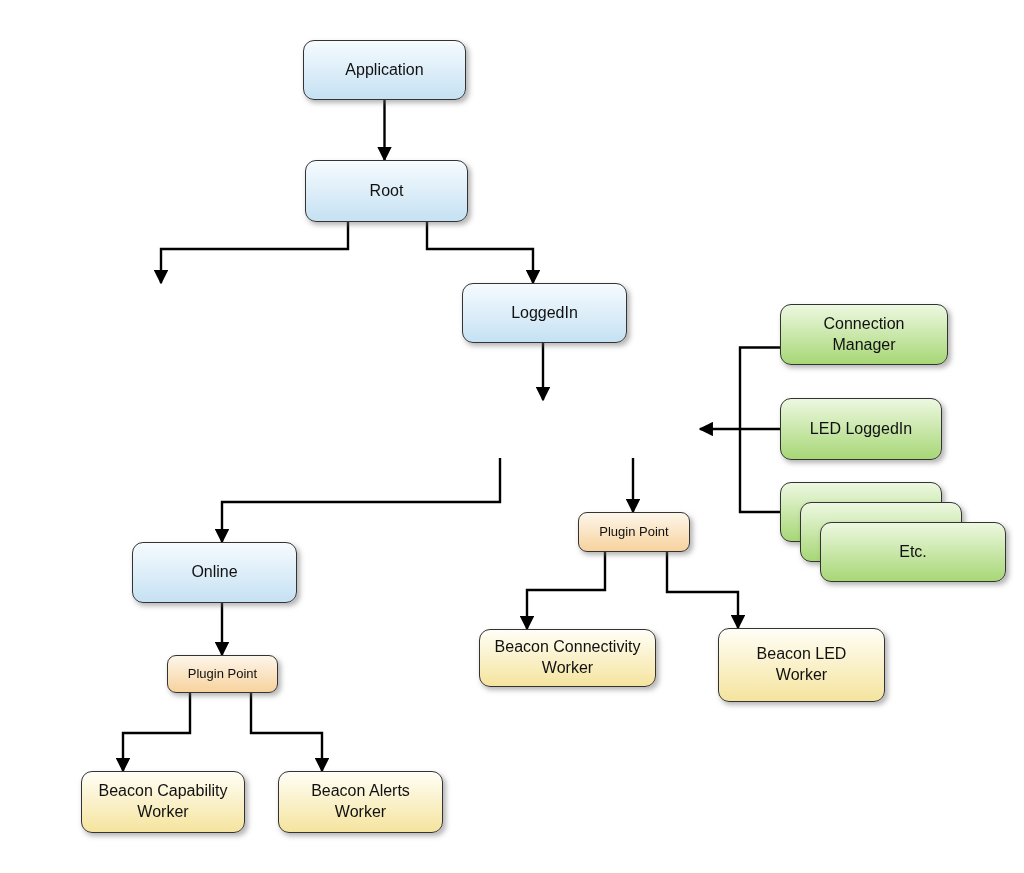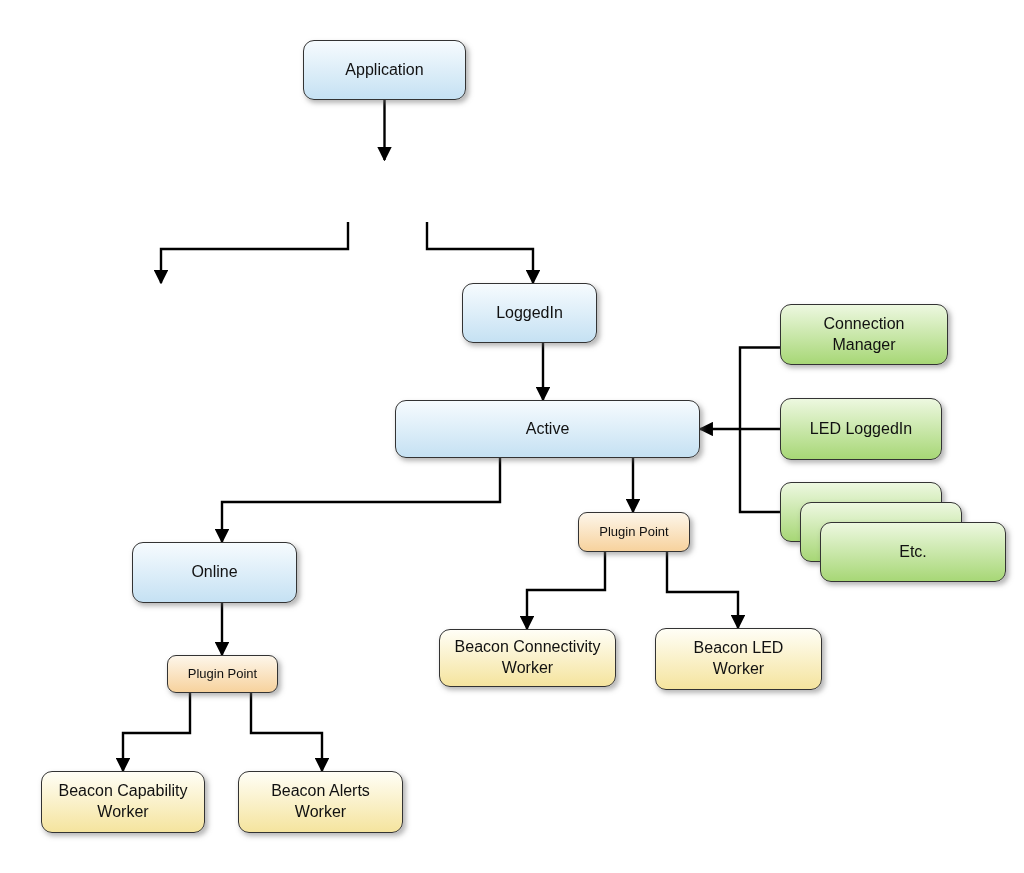--- a/index.html
+++ b/index.html
@@ -21,21 +21,21 @@
     border:1.6px solid var(--border,#333);
     border-radius:11px;
     font-size:16px;line-height:1.3;
     color:var(--text,#111);
     box-shadow:2.5px 3px 5px rgba(110,110,110,.5);
     box-sizing:border-box;
     padding:2px 6px;
   }
   .state{background:linear-gradient(180deg,var(--state-top) 0%, var(--state-bottom) 100%);}
   .manager{background:linear-gradient(180deg,var(--manager-top) 0%, var(--manager-bottom) 100%);}
-  .worker{background:linear-gradient(180deg,var(--worker-top) 0%, var(--worker-bottom) 100%);}
+  .worker{background:linear-gradient(180deg,var(--worker-top) 0%, var(--worker-bottom) 100%);margin-left:40px;}
   .plugin{
     background:linear-gradient(180deg,var(--plugin-top) 0%, var(--plugin-bottom) 100%);
     font-size:13px;border-radius:9px;
   }
 </style>
 </head>
 <body>
 
 <div class="canvas" style="--background: #ffffff; --state-top: #f6fbfe; --state-bottom: #c5e1f3; --manager-top: #edf8e0; --manager-bottom: #a7d776; --worker-top: #fffef6; --worker-bottom: #f5e49e; --plugin-top: #fdf6ea; --plugin-bottom: #f7d29d; --border: #333333; --line: #000000; --text: #111111;">
 
@@ -55,41 +55,41 @@
     <path class="edge" d="M780,429 L700,429" marker-end="url(#ah)"></path>
     <path class="edge" d="M605,552 L605,590 L527,590 L527,629" marker-end="url(#ah)"></path>
     <path class="edge" d="M667,552 L667,592 L738,592 L738,628" marker-end="url(#ah)"></path>
     <path class="edge" d="M222,603 L222,655" marker-end="url(#ah)"></path>
     <path class="edge" d="M190,693 L190,733 L123,733 L123,771" marker-end="url(#ah)"></path>
     <path class="edge" d="M251,693 L251,733 L322,733 L322,771" marker-end="url(#ah)"></path>
   </svg>
 
   <div class="node state" style="left:303px;top:40px;width:163px;height:60px">Application</div>
 
+  <div class="node state" style="left:305px;top:160px;width:163px;height:62px">Root</div>
 
 
-  <div class="node state" style="left:462px;top:283px;width:135px;height:60px">LoggedIn</div>
+  <div class="node state" style="left:462px;top:283px;width:165px;height:60px">LoggedIn</div>
 
-  <div class="node state" style="left:395px;top:400px;width:305px;height:58px">Active</div>
 
   <div class="node manager" style="left:780px;top:304px;width:168px;height:61px">Connection
 Manager</div>
 
   <div class="node manager" style="left:780px;top:398px;width:162px;height:62px">LED LoggedIn</div>
 
   <div class="node manager" style="left:780px;top:482px;width:162px;height:60px"></div>
   <div class="node manager" style="left:800px;top:502px;width:162px;height:60px"></div>
   <div class="node manager" style="left:820px;top:522px;width:186px;height:60px">Etc.</div>
 
   <div class="node plugin" style="left:578px;top:512px;width:112px;height:40px">Plugin Point</div>
 
   <div class="node worker" style="left:439px;top:629px;width:177px;height:58px">Beacon Connectivity
 Worker</div>
 
-  <div class="node worker" style="left:655px;top:628px;width:167px;height:62px">Beacon LED
+  <div class="node worker" style="left:678px;top:628px;width:167px;height:74px">Beacon LED
 Worker</div>
 
   <div class="node state" style="left:132px;top:542px;width:165px;height:61px">Online</div>
 
   <div class="node plugin" style="left:167px;top:655px;width:111px;height:38px">Plugin Point</div>
 
   <div class="node worker" style="left:41px;top:771px;width:164px;height:62px">Beacon Capability
 Worker</div>
 
   <div class="node worker" style="left:238px;top:771px;width:165px;height:62px">Beacon Alerts

